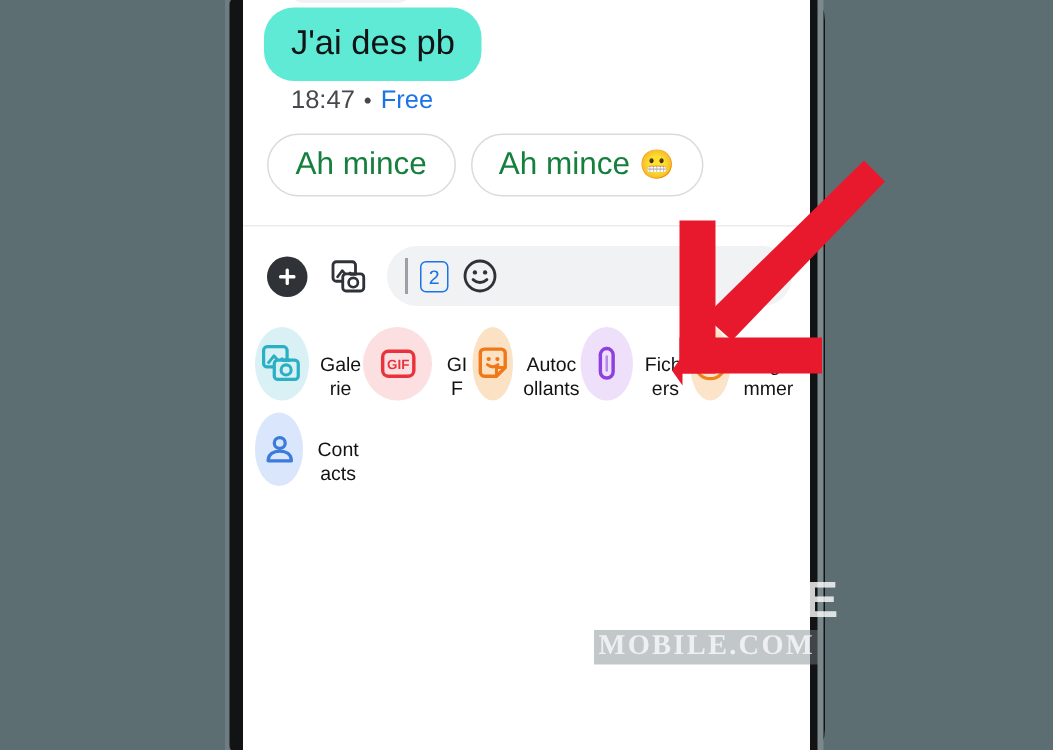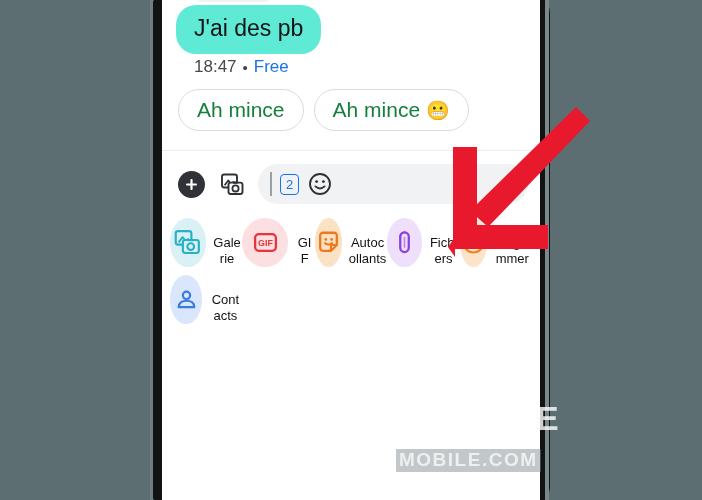--- a/index.html
+++ b/index.html
@@ -237,43 +237,44 @@
     top: 105px;
     width: 160px;
     height: 165px;
     pointer-events: none;
   }
 
   
   #watermark {
     position: absolute;
     left: 396px;
-    top: 401px;
+    top: 383px;
     width: 240px;
     height: 66px;
     pointer-events: none;
   }
   .wm-line1 {
     font-size: 34px;
     font-weight: bold;
     letter-spacing: 1px;
     color: rgba(255,255,255,0.80);
     line-height: 1;
     font-family: "Liberation Sans", sans-serif;
   }
   .wm-line2 {
-    margin-top: 14px;
+    margin-top: 3px;
     font-size: 19px;
     font-weight: bold;
     letter-spacing: 1.5px;
     color: rgba(255,255,255,0.72);
     background: rgba(120,130,135,0.45);
     display: inline-block;
     padding: 1px 3px;
     line-height: 1.1;
+    font-family: Liberation Serif, serif;
   }
 </style>
 </head>
 <body>
 
 <div id="backdrop"></div>
 
 <div id="phone"></div>
 <div id="bezel-left-hi"></div>
 <div id="bezel-right-hi"></div>

